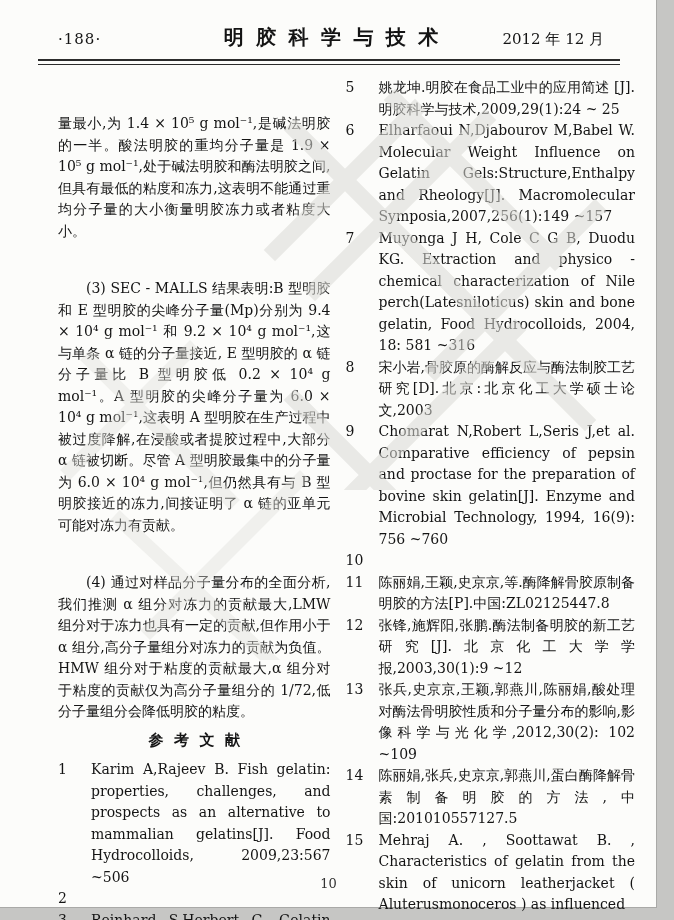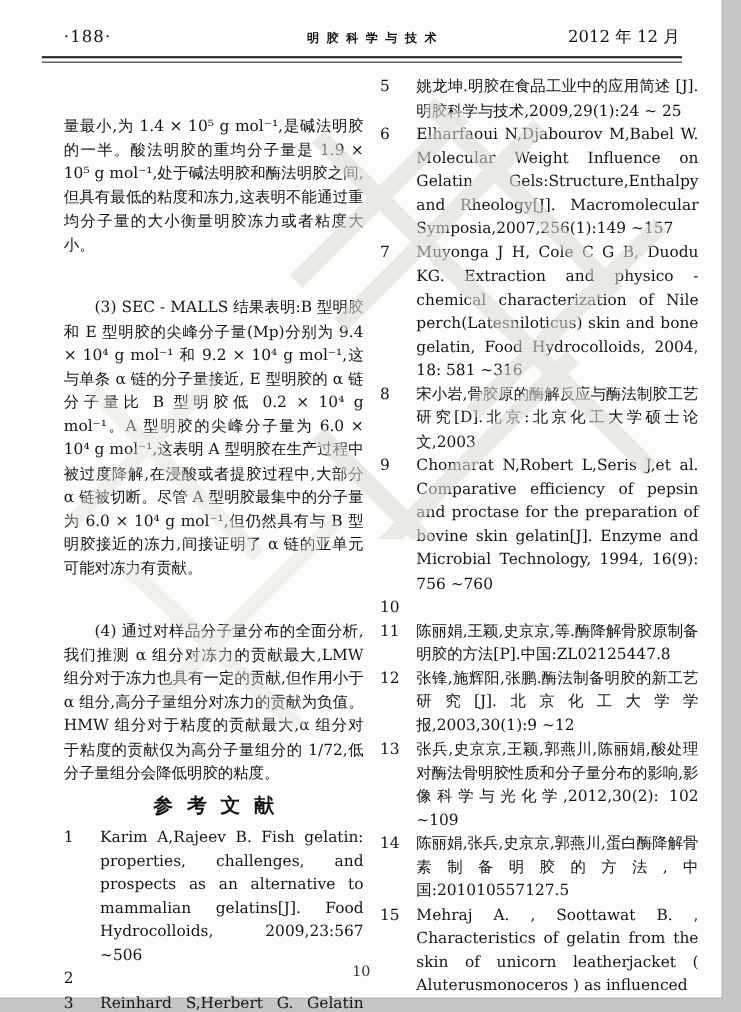--- a/index.html
+++ b/index.html
@@ -12,30 +12,30 @@
   .paper {
     position:absolute; left:0; top:0;
     width:657px; height:908px;
     background:#fcfcfa;
     border-right:1px solid #a9a9a7;
     border-bottom:1px solid #a9a9a7;
   }
   
   .header {
     position:relative;
-    padding:24px 38px 6px 58px;
+    padding:24px 52px 6px 58px;
     display:flex; align-items:baseline;
     font-size:15px;
   }
   .folio { width:120px; letter-spacing:1px; }
   .jtitle {
     flex:1; text-align:center;
     font-weight:bold; letter-spacing:0.62em;
     text-indent:0.62em; 
-    font-size:11px;
+    font-size:20px;
   }
   .idate { width:120px; text-align:right; white-space:nowrap; }
   .rule {
     margin:2px 36px 0 38px;
     height:6px;
     border-top:2.5px solid #2c2c2c;
     border-bottom:1.2px solid #2c2c2c;
   }
   
   .columns {
@@ -43,21 +43,21 @@
     padding:12px 21px 0 58px;
     gap:15px;
   }
   .col { font-size:14px; line-height:21.5px; text-align:justify; }
   .col.left  { width:273px; }
   .col.right { width:290px; }
   .col p { text-align:justify;margin-top:36px; }
   p.indent { text-indent:2em; }
   .refhead {
     text-align:center;
-    font-size:18px; font-weight:bold;
+    font-size:15px; font-weight:bold;
     letter-spacing:0.7em; text-indent:0.7em;
     margin:7px 0 8px 0;
   }
   .ref { display:flex; }
   .ref-num { width:33px; flex-shrink:0; }
   .ref-text { flex:1; text-align:justify; }
   
   .footer {
     position:absolute; left:0; bottom:16px;
     width:657px; text-align:center;

